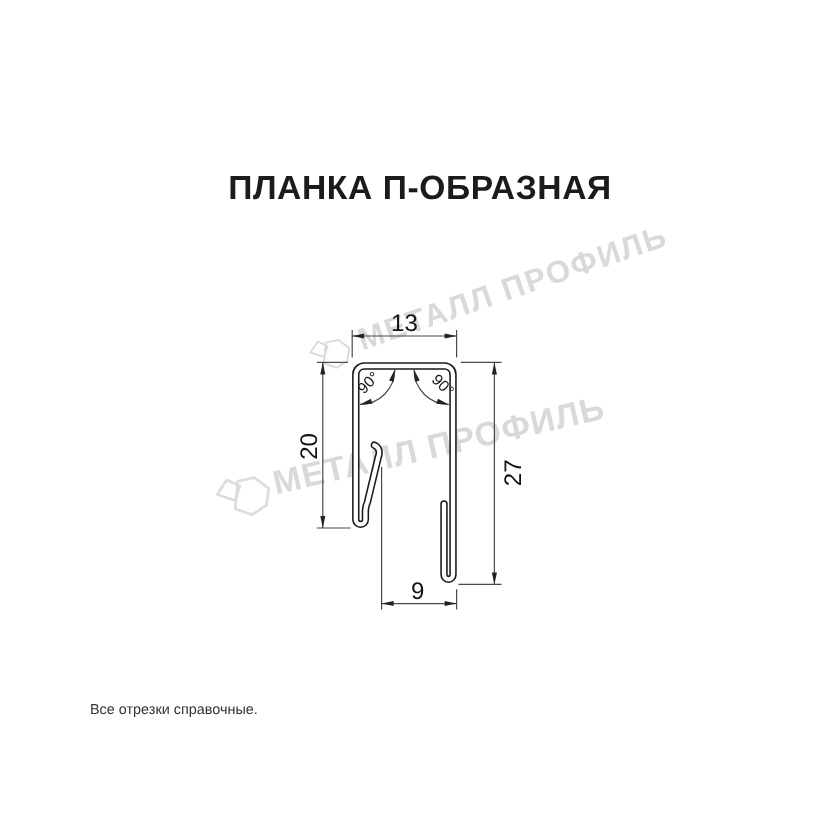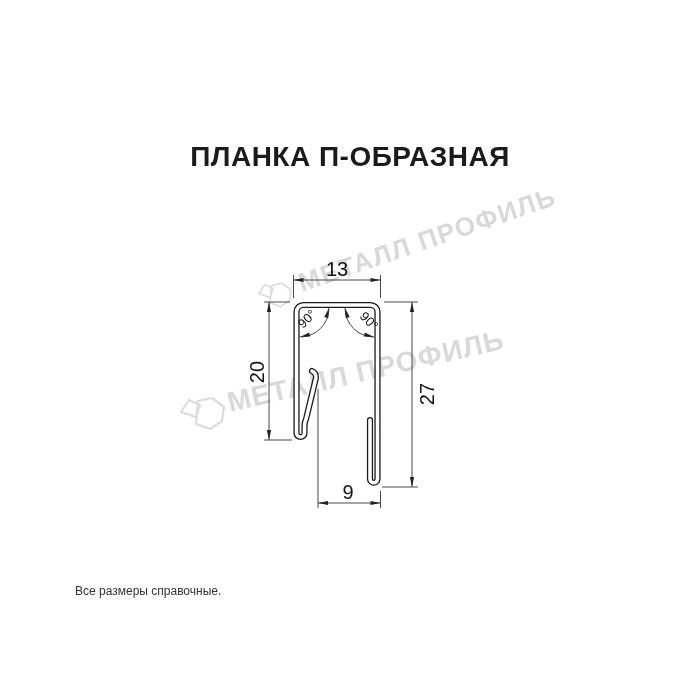--- a/index.html
+++ b/index.html
@@ -111,16 +111,16 @@
         <path class="arc" d="M 374,337 A 29,29 0 0 1 345,308"></path>
         <use href="#arr" class="arr" transform="translate(374,337) rotate(15)"></use>
         <use href="#arr" class="arr" transform="translate(345,308) rotate(-106)"></use>
         <text class="angtxt" transform="translate(366,324) rotate(45)">90°</text>
       </g>
 
     </g>
   </svg>
 
   <div class="footer">
-    <div>Все размеры справочные.</div>
+    <div>Все отрезки справочные.</div>
   </div>
 
 </div>
 
 </body></html>

